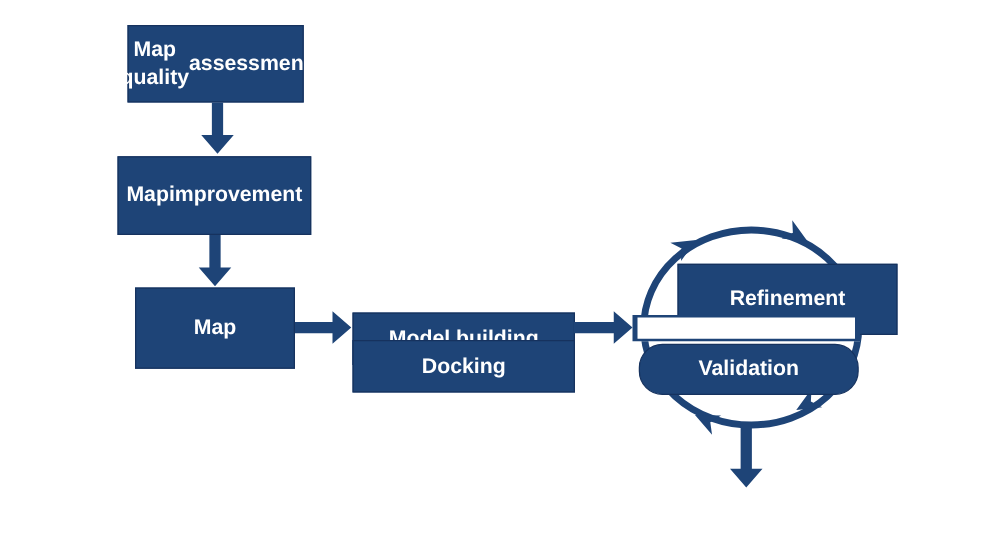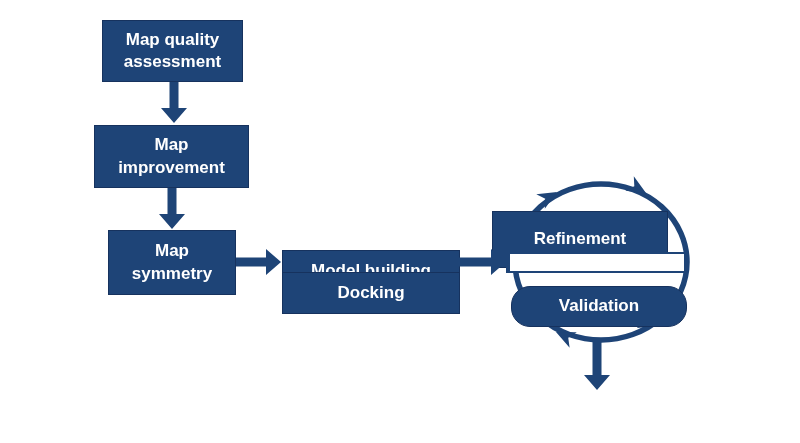--- a/index.html
+++ b/index.html
@@ -22,23 +22,24 @@
     width: 800px;
     height: 443px;
   }
   .node {
     position: absolute;
     box-sizing: border-box;
     background: var(--box-fill, #1e4477);
     border: 1.5px solid var(--box-border, #16325e);
     color: var(--text, #ffffff);
     display: flex;
-    flex-direction: column;
+    flex-direction: row;
     align-items: center;
     justify-content: center;
+    text-align: center;
     font-size: 17px;
     font-weight: 700;
     line-height: 1.32;
     z-index: 2;
   }
   .gap-box {
     position: absolute;
     box-sizing: border-box;
     background: var(--background, #ffffff);
     border: 2.5px solid var(--box-fill, #1e4477);
@@ -70,38 +71,37 @@
     <span>assessment</span>
   </div>
 
   <div class="node" style="left:94px; top:125px; width:155px; height:63px;">
     <span>Map</span>
     <span>improvement</span>
   </div>
 
   <div class="node" style="left:108px; top:230px; width:128px; height:65px;">
     <span>Map</span>
-    <span>symmetry</span>
   </div>
 
   <div class="node" style="left:282px; top:210px; width:178px; height:42px;margin-top:40px;">
     <span>Model building</span>
   </div>
 
   <div class="node" style="left:282px; top:272px; width:178px; height:42px;">
     <span>Docking</span>
   </div>
 
-  <div class="node" style="left:492px; top:211px; width:176px; height:57px;">
+  <div class="node" style="left:542px; top:211px; width:176px; height:57px;">
     <span>Refinement</span>
   </div>
 
   <div class="gap-box" style="left:506px; top:252px; width:182px; height:21px;"></div>
 
-  <div class="node" style="left:511px; top:286px; width:176px; height:41px;border-radius:19px;">
+  <div class="node" style="left:511px; top:275px; width:176px; height:41px;border-radius:19px;">
     <span>Validation</span>
   </div>
 
 
   <svg class="layer over" viewBox="0 0 800 443">
     <polygon class="arrow-shape" points="169.5,82 178.5,82 178.5,108 187,108 174,123 161,108 169.5,108"></polygon>
     <polygon class="arrow-shape" points="167.5,188 176.5,188 176.5,214 185,214 172,229 159,214 167.5,214"></polygon>
     <polygon class="arrow-shape" points="236,257.5 266,257.5 266,249 281,262 266,275 266,266.5 236,266.5"></polygon>
     <polygon class="arrow-shape" points="459,257.5 491,257.5 491,249 506,262 491,275 491,266.5 459,266.5"></polygon>
     <polygon class="arrow-shape" points="592.5,338 601.5,338 601.5,375 610,375 597,390 584,375 592.5,375"></polygon>

